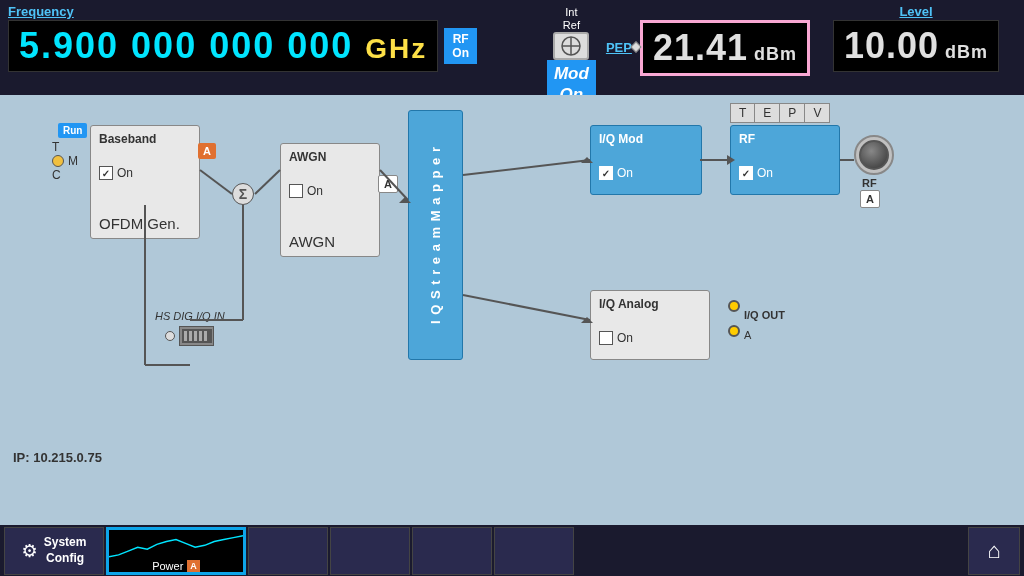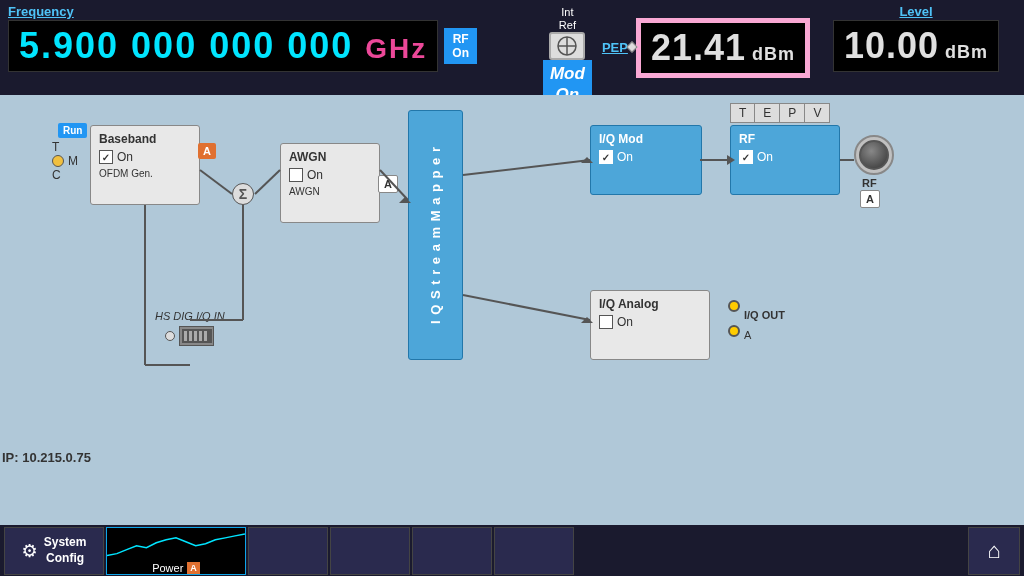--- a/index.html
+++ b/index.html
@@ -45,21 +45,21 @@
       color: #00e5ff;
       font-size: 36px;
       font-weight: bold;
       padding: 4px 10px;
       border: 1px solid #333;
       letter-spacing: 2px;
       white-space: nowrap;
     }
 
     .freq-unit {
-      color: #ec4899;
+      color: #fde047;
       font-size: 28px;
     }
 
     .rf-on-btn {
       background: #2196F3;
       color: white;
       font-size: 12px;
       font-weight: bold;
       border: none;
       padding: 4px 8px;
@@ -117,21 +117,21 @@
       align-items: center;
       min-width: 180px;
     }
 
     .pep-display {
       background: #000;
       color: #e0e0e0;
       font-size: 36px;
       font-weight: bold;
       padding: 4px 10px;
-      border: 5px solid #f9a8d4;
+      border: 3px solid #f9a8d4;
       letter-spacing: 1px;
       display: flex;
       align-items: baseline;
       gap: 6px;
     }
 
     .pep-unit {
       font-size: 18px;
       color: #e0e0e0;
     }
@@ -168,20 +168,21 @@
     
     .block {
       background: #e8e8e8;
       border: 1.5px solid #888;
       border-radius: 3px;
       position: absolute;
       display: flex;
       flex-direction: column;
       align-items: flex-start;
       padding: 6px 8px;
+      gap: 16px;
     }
 
     .block-title {
       font-size: 12px;
       font-weight: bold;
       color: #333;
       margin-bottom: 4px;
     }
 
     .block-checkbox-row {
@@ -206,23 +207,23 @@
       color: #333;
       font-weight: bold;
     }
 
     .block-on-label {
       font-size: 12px;
       color: #333;
     }
 
     .block-subtitle {
-      font-size: 10px;
+      font-size: 15px;
       color: #333;
-      margin-top: 4px;
+      margin-top: 19px;
     }
 
     
     .block-blue {
       background: #4da6d9;
       border-color: #2277aa;
     }
 
     .block-blue .block-title,
     .block-blue .block-on-label,
@@ -434,21 +435,21 @@
 
     .gear-icon {
       font-size: 18px;
       color: white;
     }
 
     .power-display {
       width: 140px;
       height: 48px;
       background: #000;
-      border: 1px solid #0ea5e9;
+      border: 3px solid #0ea5e9;
       display: flex;
       flex-direction: column;
       align-items: center;
       justify-content: flex-end;
       position: relative;
       overflow: hidden;
     }
 
     .power-graph {
       position: absolute;
@@ -488,21 +489,21 @@
       align-items: center;
       justify-content: center;
       cursor: pointer;
       font-size: 22px;
       color: white;
     }
 
     .ip-label {
       position: absolute;
       bottom: 60px;
-      left: 2px;
+      left: 13px;
       font-size: 13px;
       color: #333;
       font-weight: bold;
     }
 
     .freq-row {
       display: flex;
       align-items: center;
     }
 

